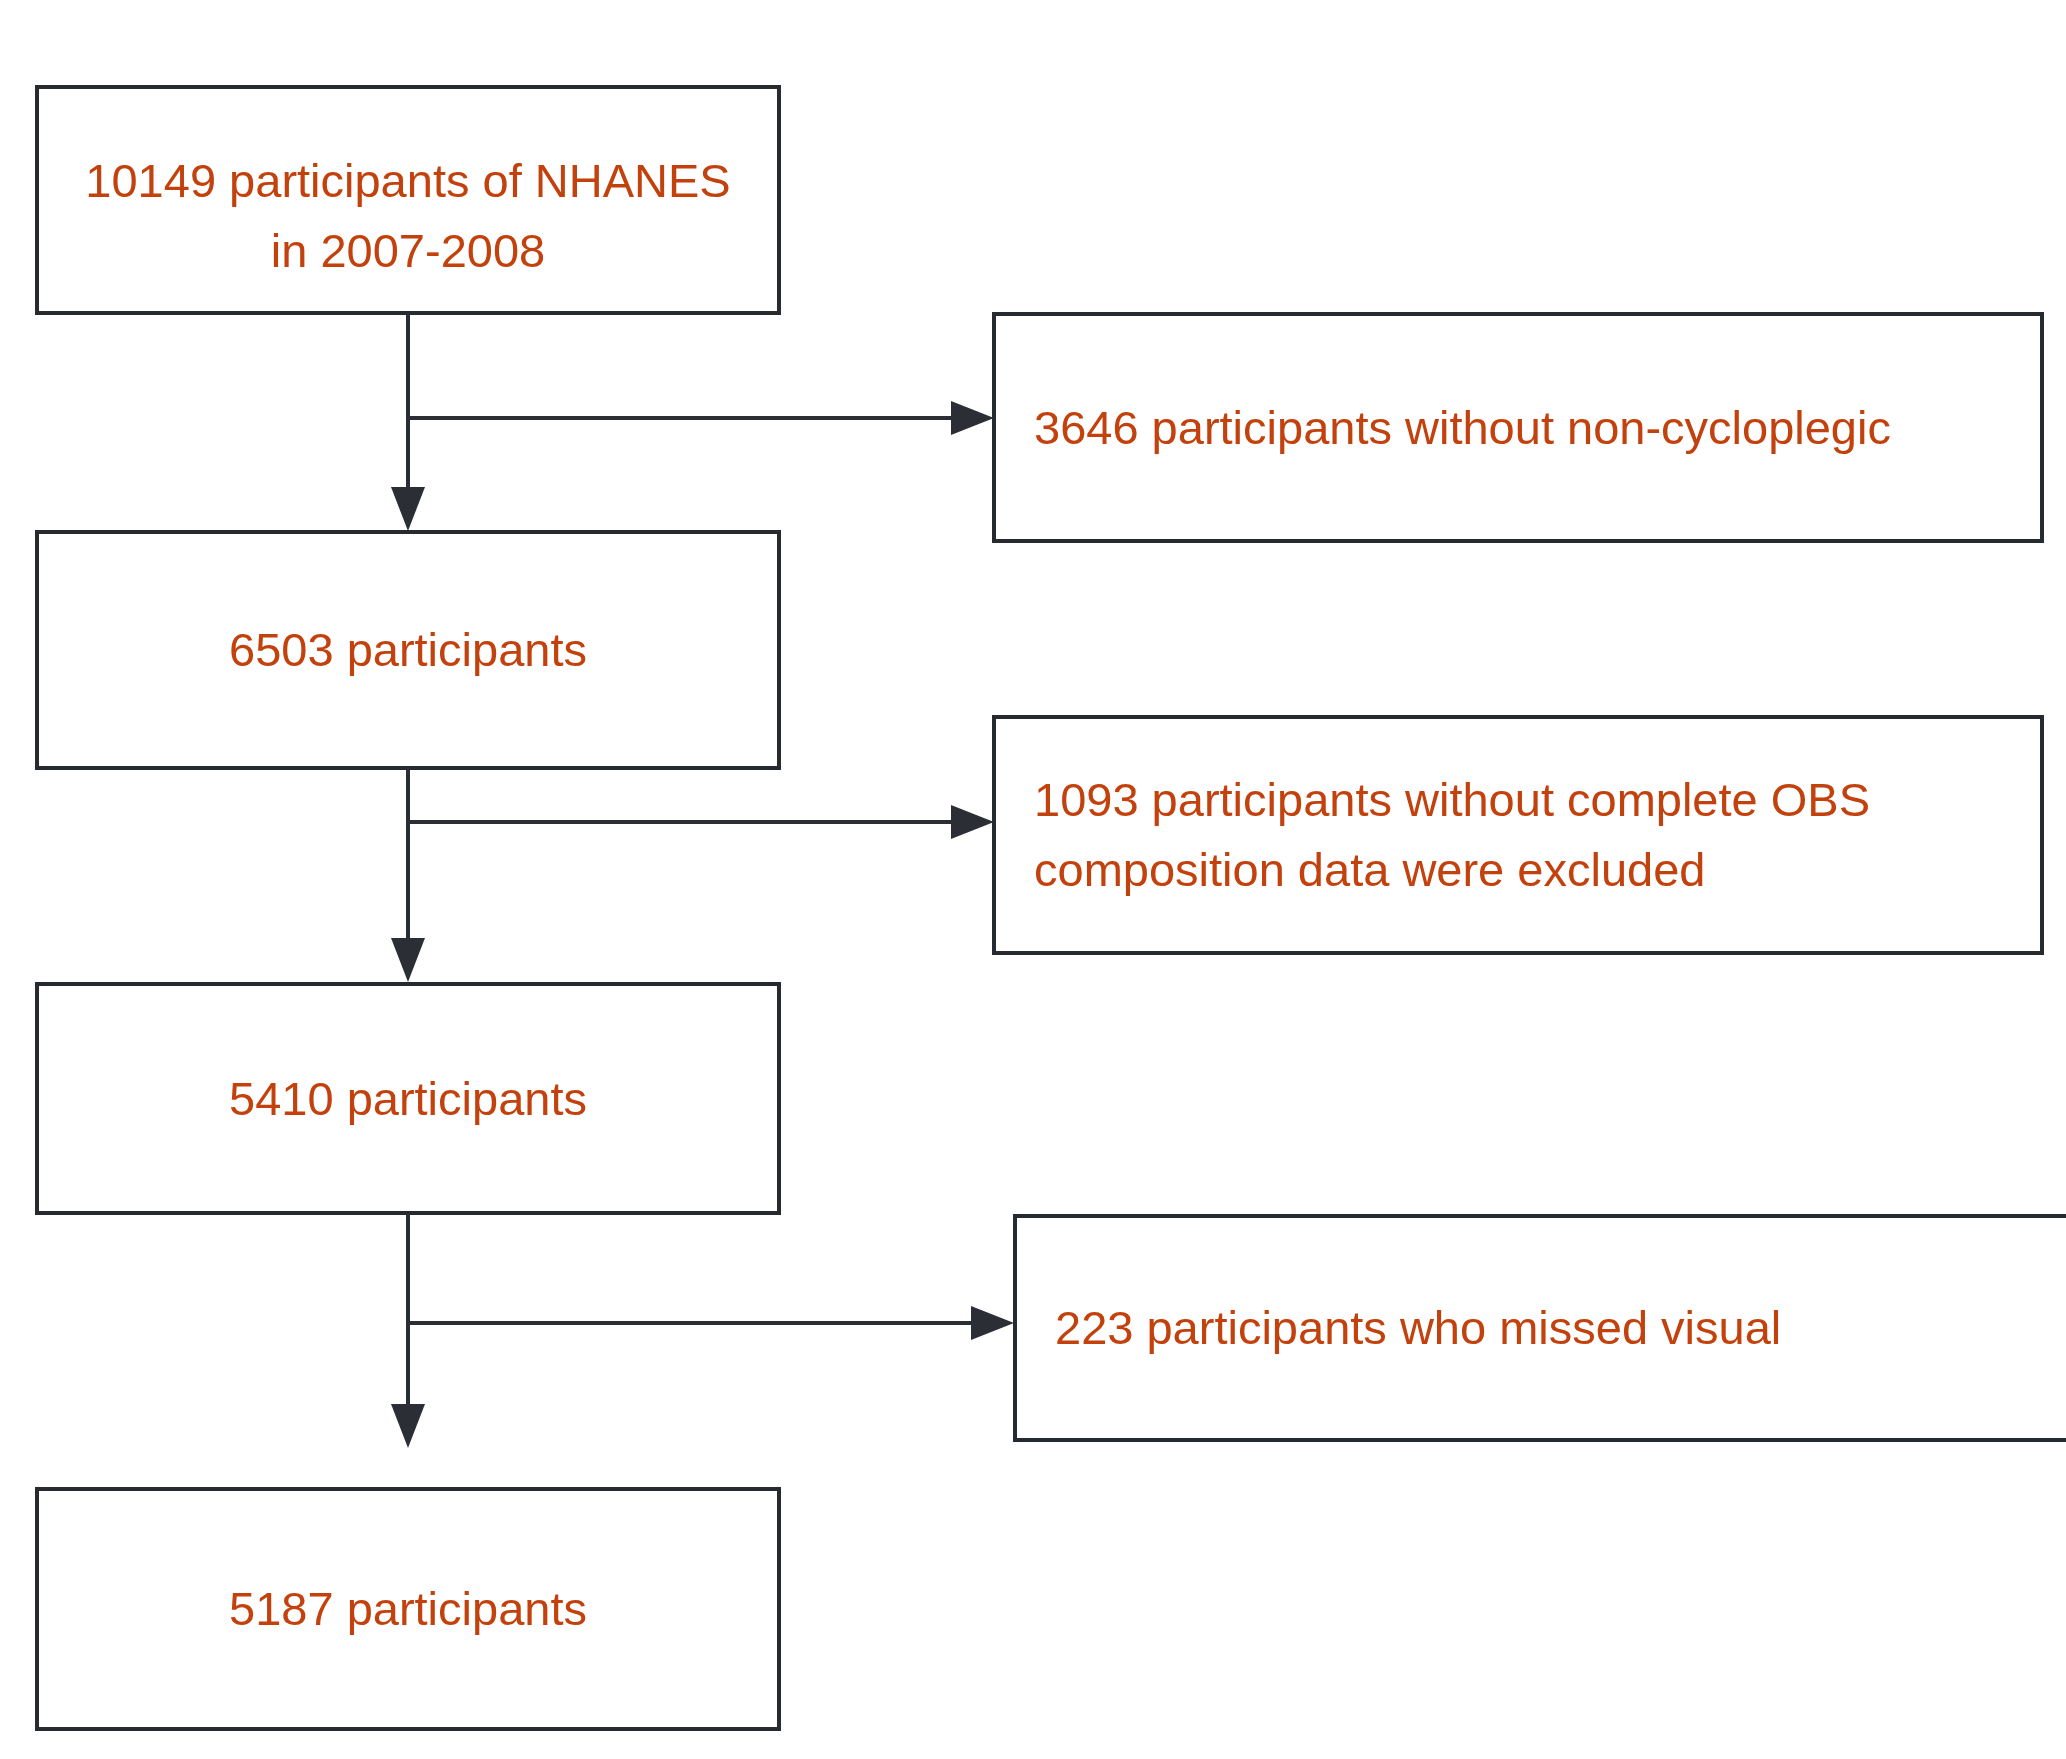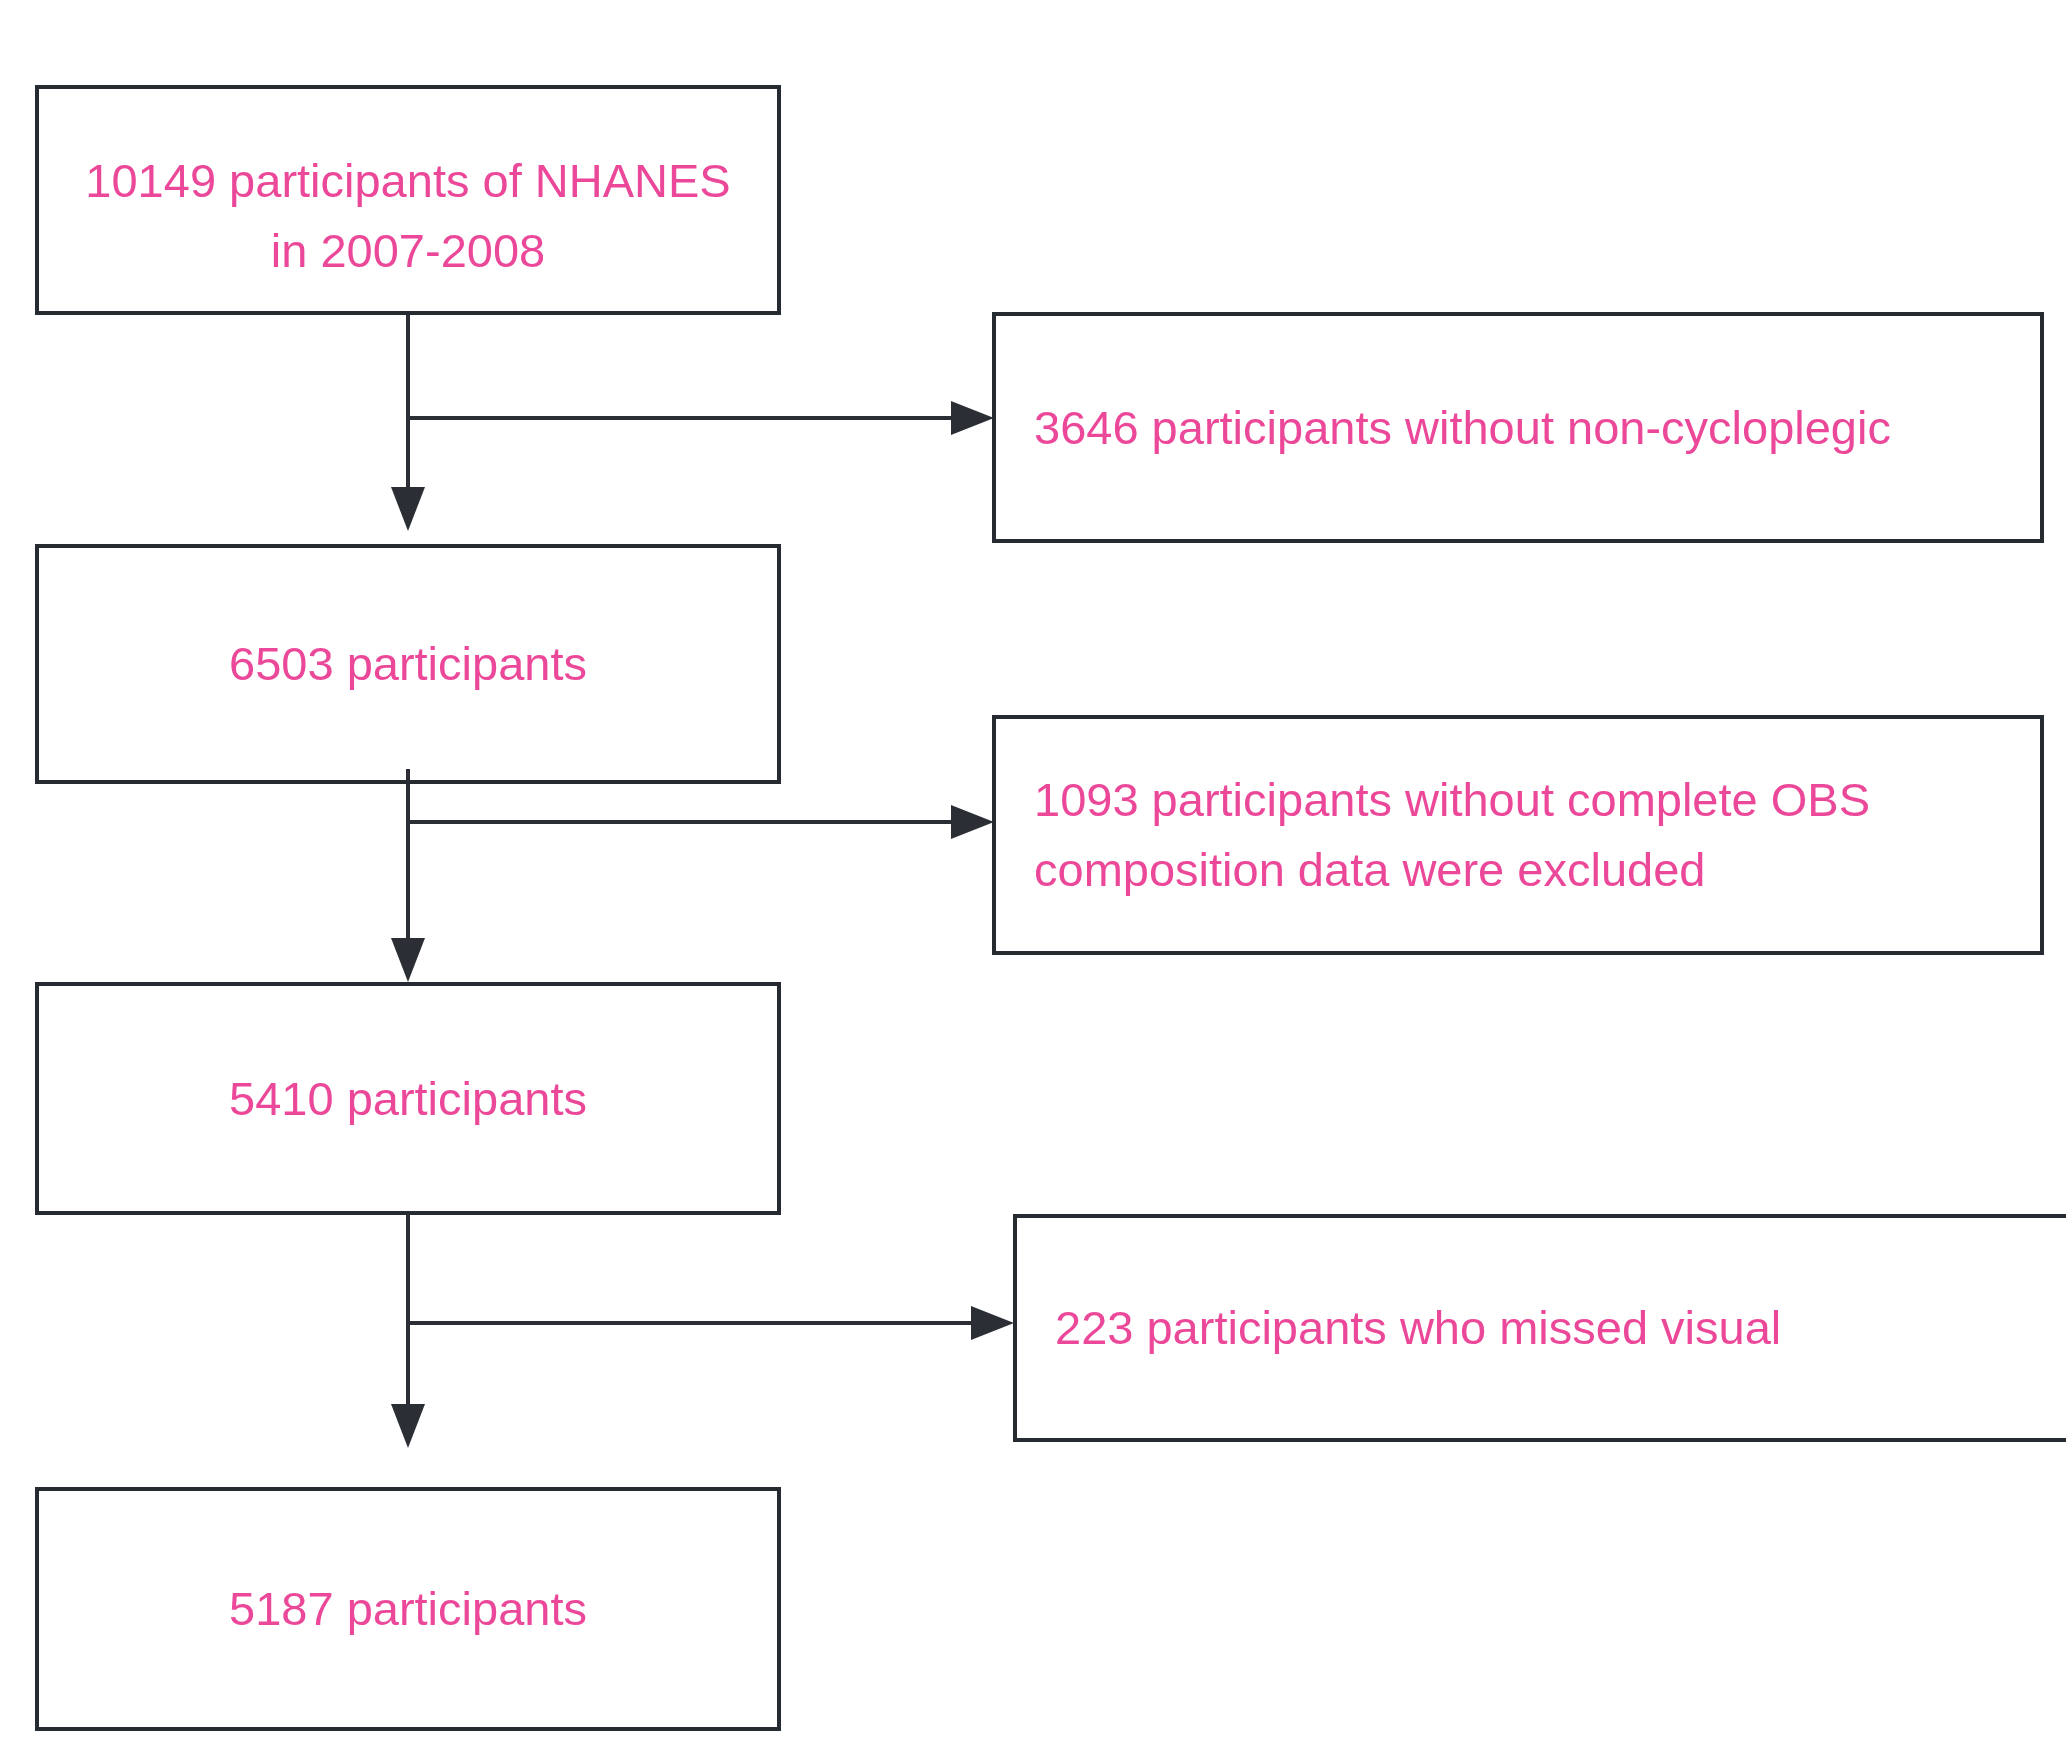--- a/index.html
+++ b/index.html
@@ -16,42 +16,42 @@
     overflow: hidden;
   }
   .box {
     position: absolute;
     box-sizing: border-box;
     border: 4.8px solid #262a31;
     background: #ffffff;
     display: flex;
     flex-direction: column;
     justify-content: center;
-    color: #ec4899;
+    color: #c2410c;
     font-size: 47px;
     line-height: 70px;
     letter-spacing: 0px;
   }
   .flow-box {
     left: 35px;
     width: 746px;
     align-items: center;
     text-align: center;
   }
   .excl-box {
     align-items: flex-start;
     text-align: center;
     padding-left: 38px;
   }
   .box span {
     display: block;
     white-space: nowrap;
   }
   #flow-box-1 { top: 85px;  height: 230px; padding-top: 32px; }
-  #flow-box-2 { top: 544px;  height: 240px; }
+  #flow-box-2 { top: 530px;  height: 240px; }
   #flow-box-3 { top: 982px; height: 233px; }
   #flow-box-4 { top: 1448px; height: 244px; margin-top: 39px; }
 
   #excl-box-1 { left: 992px; top: 312px;  width: 1052px; height: 231px; }
   #excl-box-2 { left: 992px; top: 715px; width: 1052px; height: 240px; }
   #excl-box-3 { left: 1013px; top: 1214px; width: 1106px; height: 228px; }
 
   .vline {
     position: absolute;
     left: 406px;

